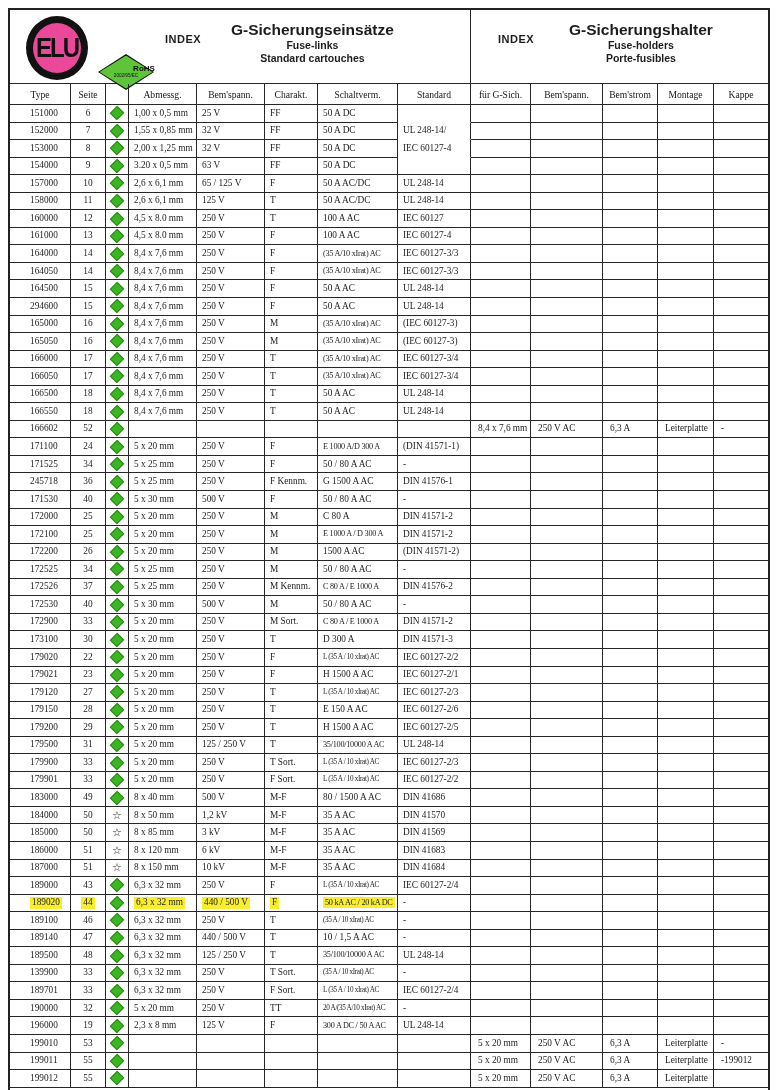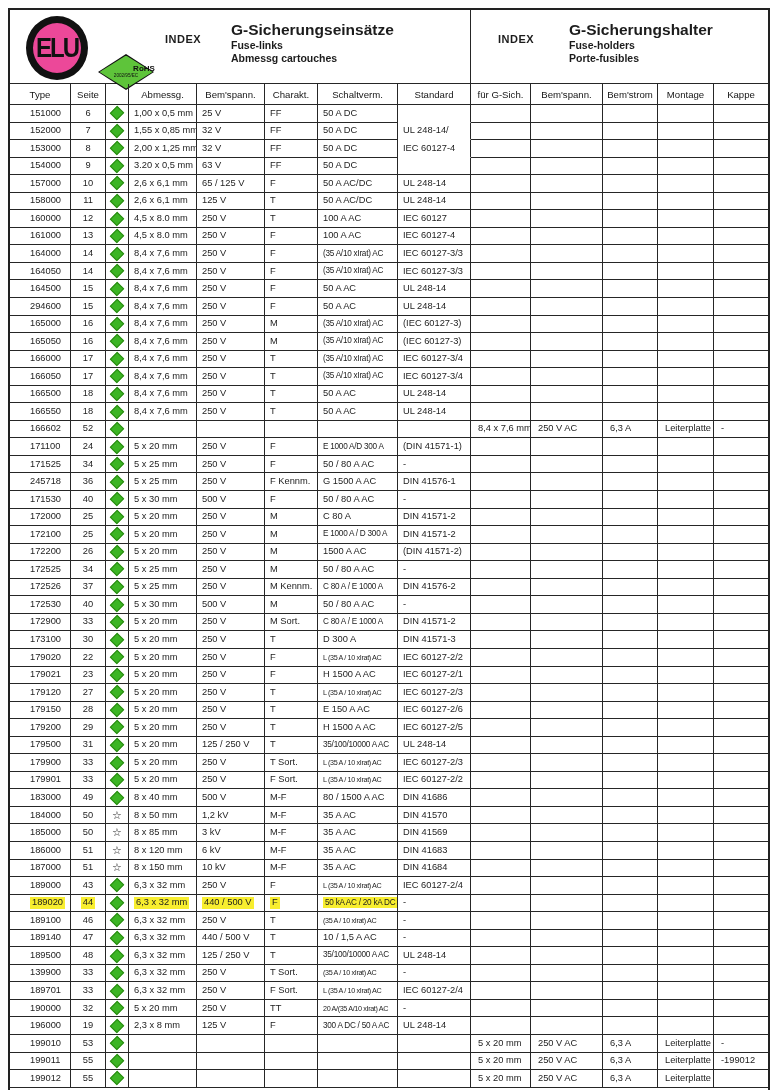--- a/index.html
+++ b/index.html
@@ -30,29 +30,30 @@
   .rohs .shape-inner{
     position:absolute;inset:1.5px;background:var(--rohs_green,#5ec43a);
     clip-path:polygon(50% 0,100% 50%,50% 100%,0 50%);
   }
   .rohs .rtxt{position:absolute;inset:0;display:flex;flex-direction:column;align-items:center;justify-content:center;line-height:1;}
   .rohs .r1{font-size:8px;font-weight:bold;color:#111;margin-left:36px;}
   .rohs .r2{font-size:4.6px;color:#111;margin-top:1px;}
   .index-label{position:absolute;font-weight:bold;font-size:11px;letter-spacing:.5px;}
   .head-left .index-label{left:140px;top:23px;width:66px;text-align:center;}
   .head-right .index-label{left:10px;top:23px;width:70px;text-align:center;}
-  .titles{position:absolute;top:11px;}
+  .titles{position:absolute;top:11px;text-align:center;}
   .head-left .titles{left:221px;}
   .head-right .titles{left:98px;}
   .t1{font-size:15.5px;font-weight:bold;line-height:1.15;}
   .t2{font-size:10.5px;font-weight:bold;line-height:1.3;}
   
   .grid-row{
     display:grid;
     grid-template-columns:61px 35px 23px 68px 68px 53px 80px 73px 60px 72px 55px 56px 1fr;
+    font-family:Liberation Serif, serif;
   }
   .cell{
     position:relative;box-sizing:border-box;
     border-right:1px solid #262626;border-bottom:1px solid #262626;
     display:flex;align-items:center;overflow:hidden;white-space:nowrap;
   }
   .cell:last-child{border-right:none;}
   .col-head .cell{height:21px;justify-content:center;font-size:9.6px;color:#161616;}
   .body-row .cell{height:17.55px;font-size:9.3px;}
   .f-type{padding-left:20px;}
@@ -86,21 +87,21 @@
         <div class="shape-inner"></div>
         <div class="rtxt">
           <span class="r1">RoHS</span>
           <span class="r2">2002/95/EC</span>
         </div>
       </div>
       <div class="index-label">INDEX</div>
       <div class="titles">
         <div class="t1">G-Sicherungseinsätze</div>
         <div class="t2">Fuse-links</div>
-        <div class="t2">Abmessg cartouches</div>
+        <div class="t2">Standard cartouches</div>
       </div>
     </div>
     <div class="head-right">
       <div class="index-label">INDEX</div>
       <div class="titles">
         <div class="t1">G-Sicherungshalter</div>
         <div class="t2">Fuse-holders</div>
         <div class="t2">Porte-fusibles</div>
       </div>
     </div>

